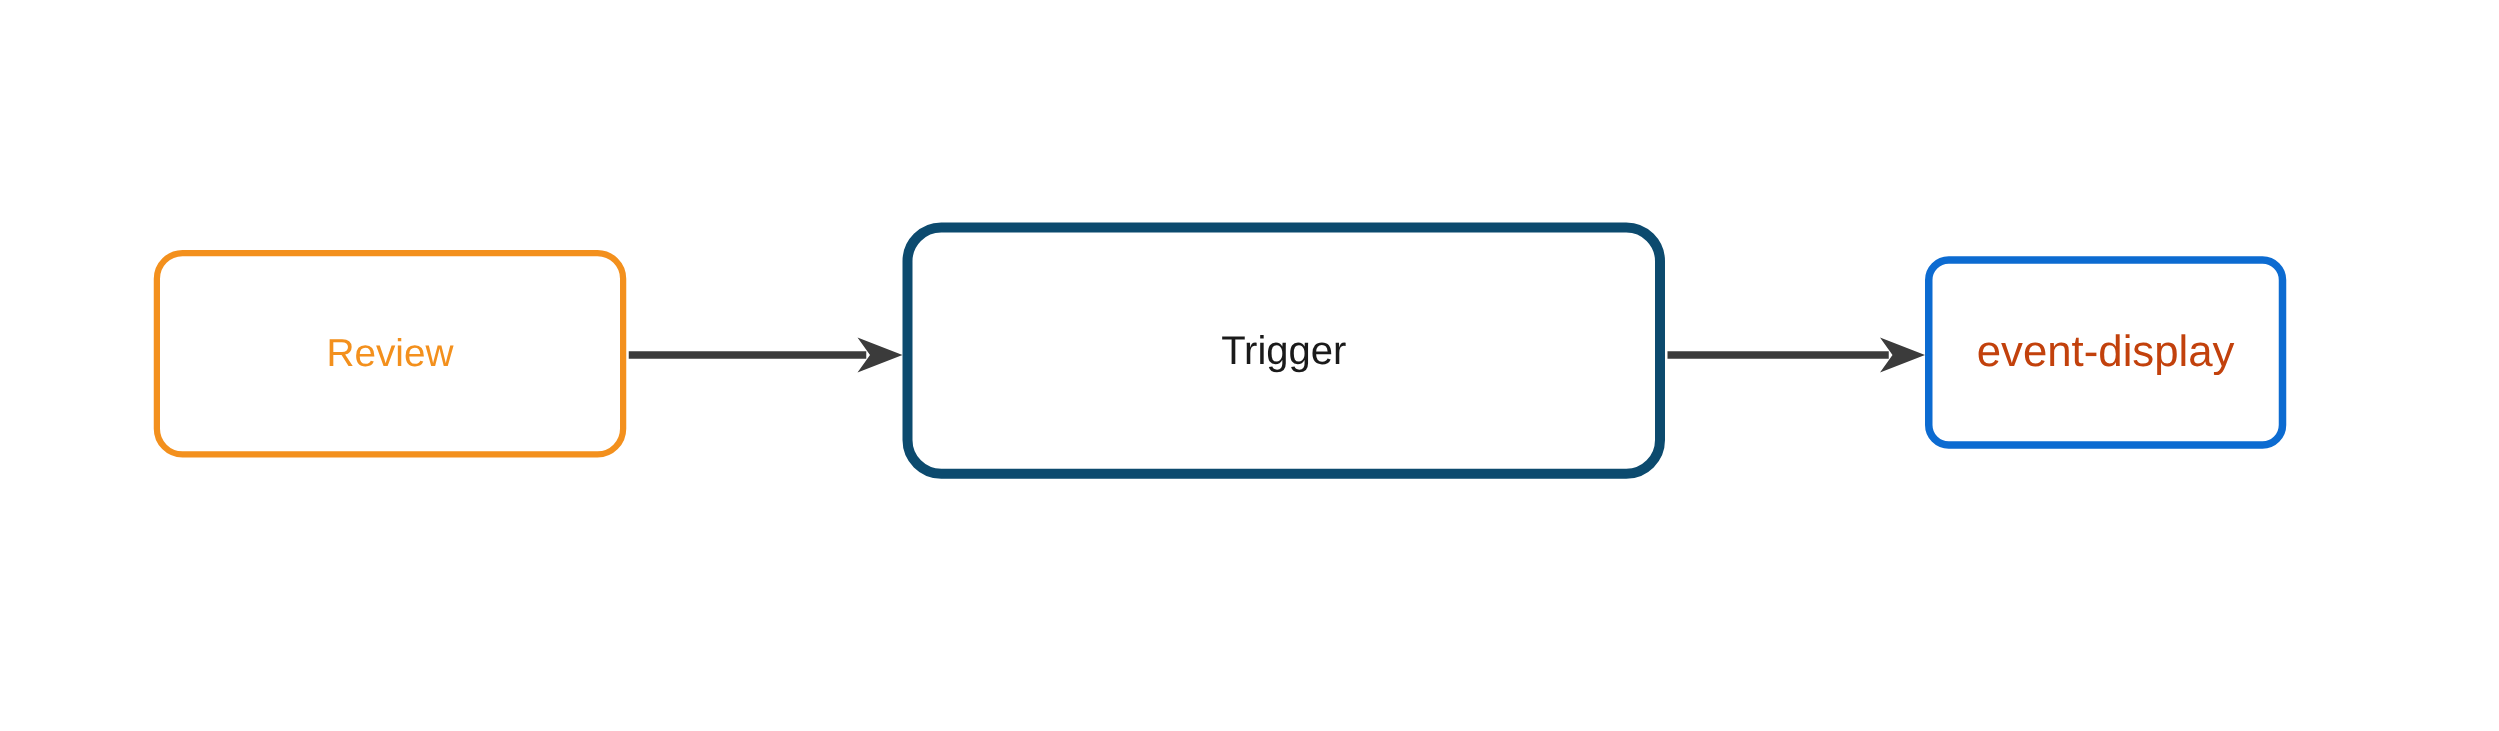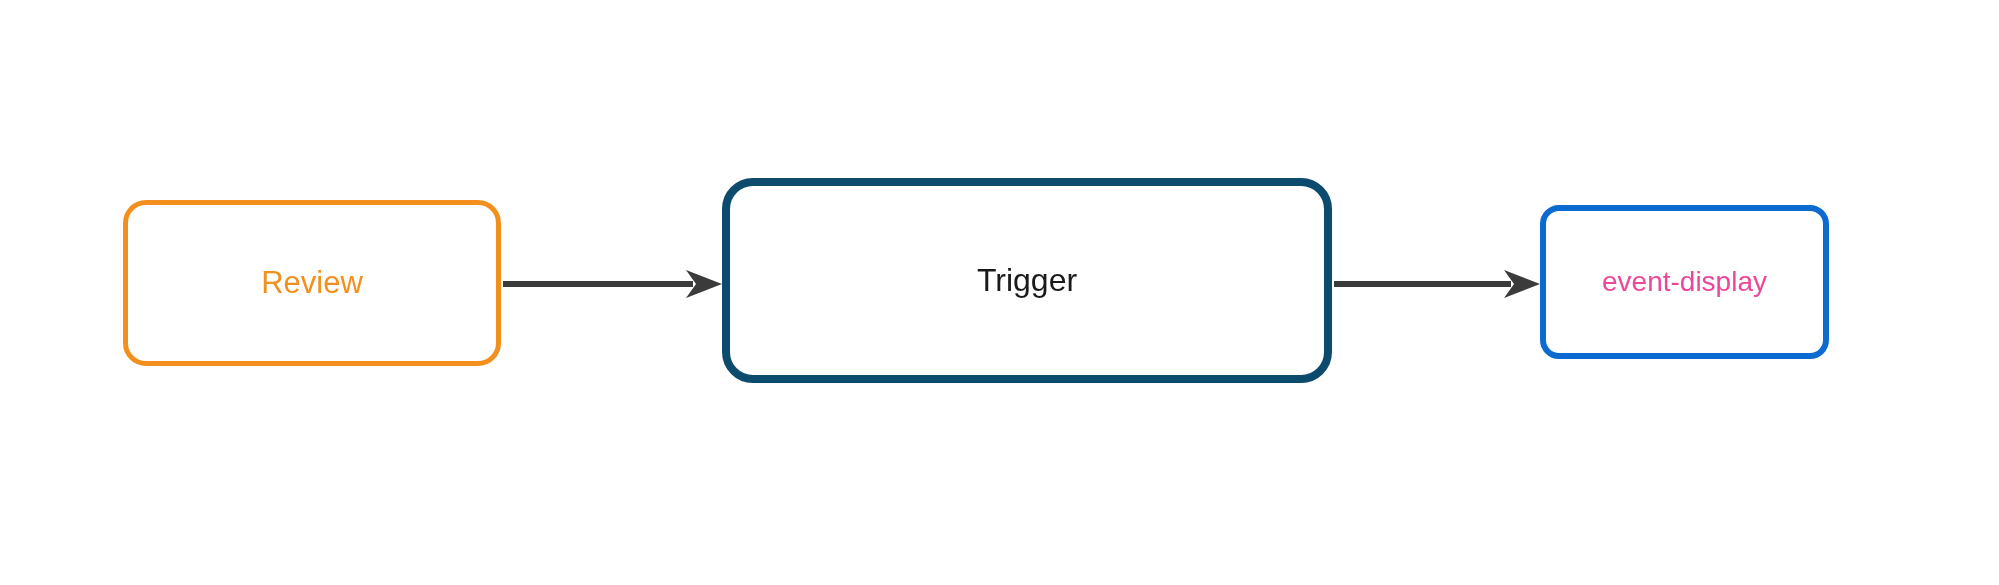--- a/index.html
+++ b/index.html
@@ -62,22 +62,22 @@
   }
 
   
   #node-sink {
     left: 1540px;
     top: 205px;
     width: 289px;
     height: 154px;
     border: 6px solid #0C6BD1;
     border-radius: 19px;
-    color: #ec4899;
-    font-size: 28px;
+    color: #c2410c;
+    font-size: 35px;
   }
 
   
   .arrow {
     position: absolute;
     top: 268px;
     height: 32px;
   }
   #arrow-broker-to-trigger {
     left: 500px;

